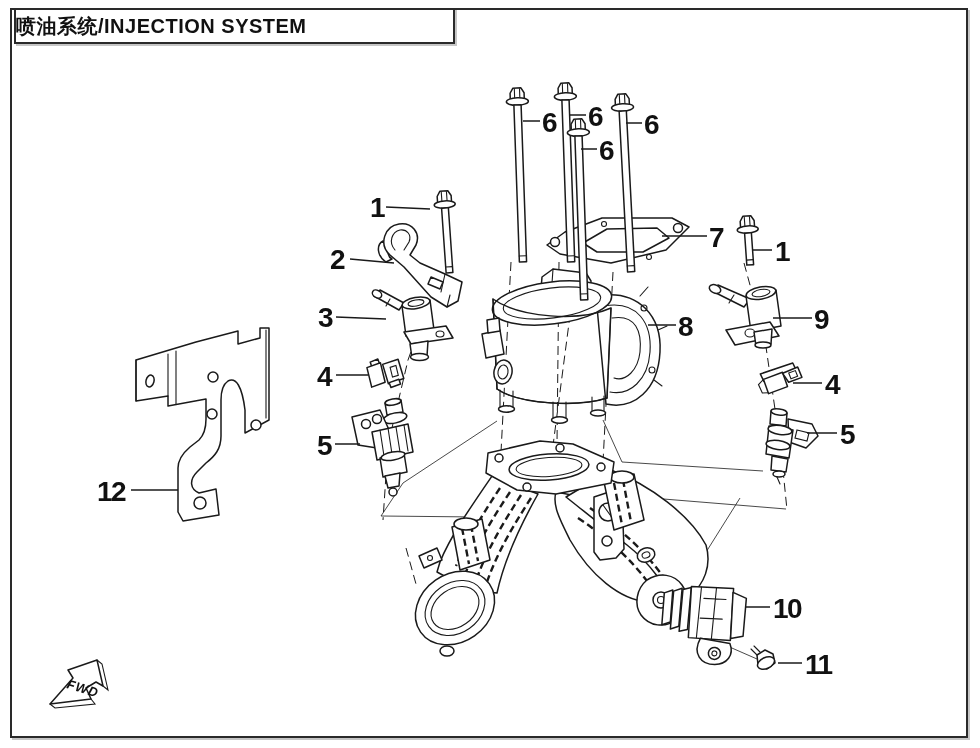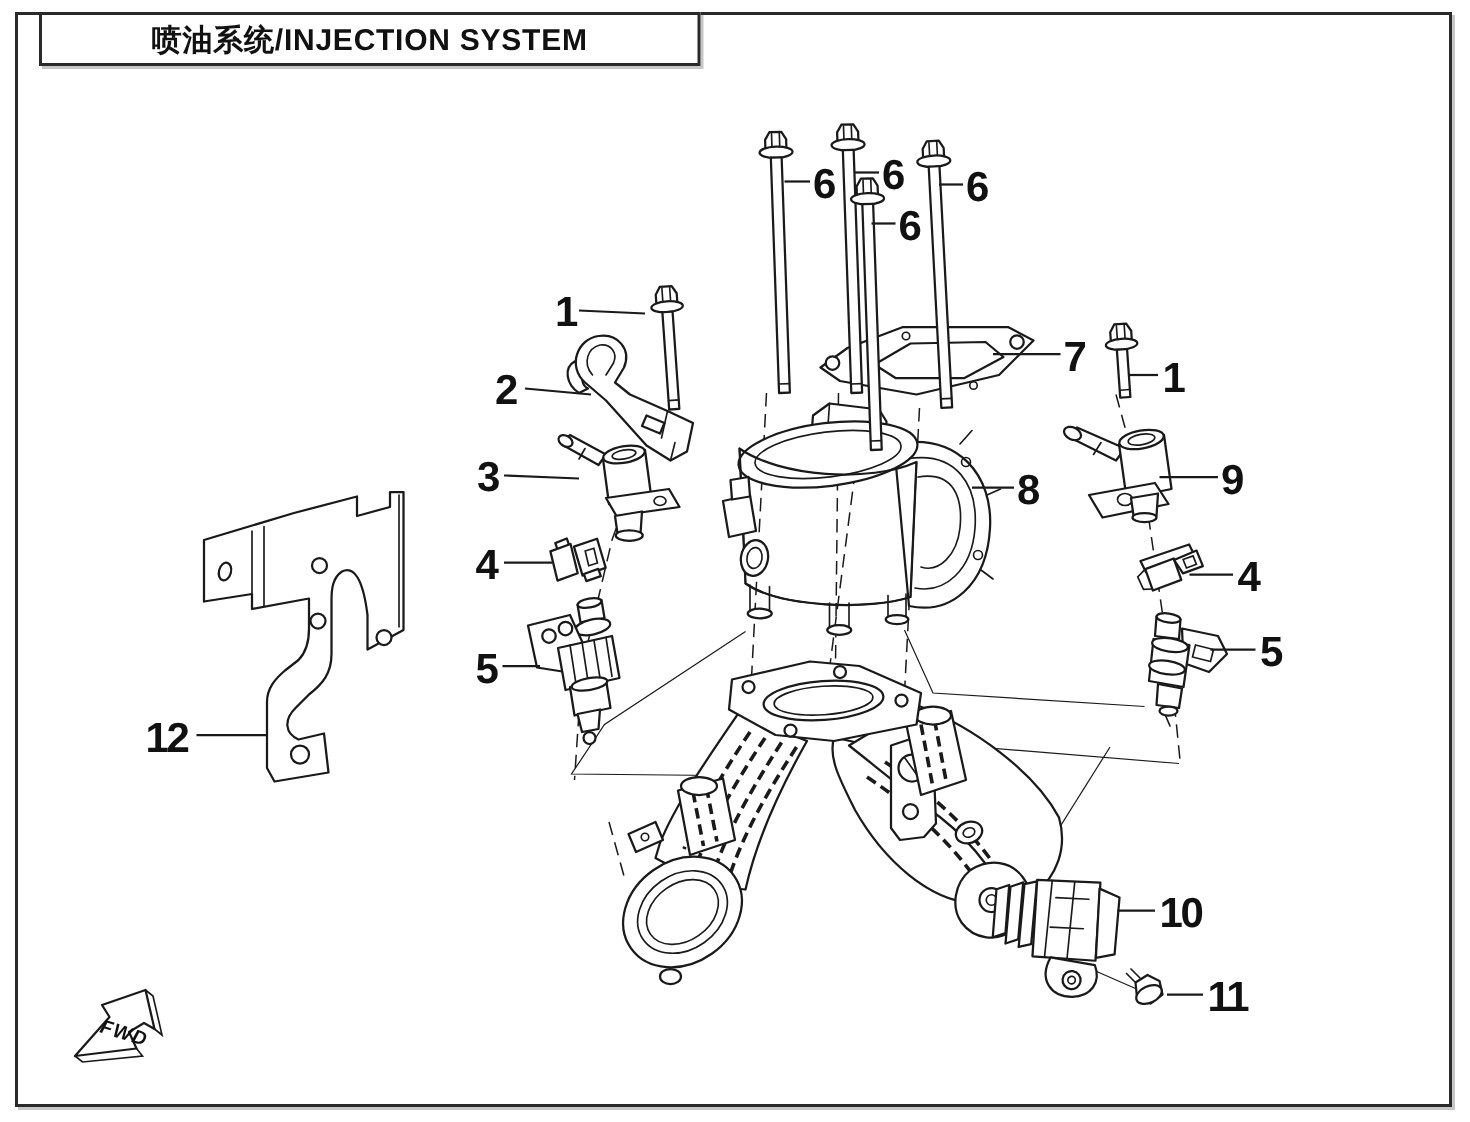--- a/index.html
+++ b/index.html
@@ -1,19 +1,19 @@
 <!DOCTYPE html>
 <html><head>
 <meta charset="utf-8">
 <style>
   html,body{margin:0;padding:0;background:#fff;width:980px;height:748px;overflow:hidden}
   .canvas{position:relative;width:980px;height:748px;background:#fff;font-family:"Liberation Sans",sans-serif}
   .frame{position:absolute;left:10px;top:8px;width:954px;height:726px;border:2px solid #2a2a2a;box-shadow:2px 2px 0 #c6c6c6}
-  .titlebox{position:absolute;left:26px;top:8px;width:437px;height:32px;border:2px solid #2a2a2a;background:#fff;
-            box-shadow:2px 2px 0 #c6c6c6;display:flex;align-items:center;justify-content:center}
+  .titlebox{position:absolute;left:14px;top:8px;width:437px;height:32px;border:2px solid #2a2a2a;background:#fff;
+            box-shadow:2px 2px 0 #c6c6c6;display:flex;align-items:center;justify-content:flex-start}
   .titlebox span{font-weight:bold;font-size:20px;color:#111;letter-spacing:0.5px;white-space:nowrap}
   svg.art{position:absolute;left:0;top:0}
   .wf{fill:#fff;stroke:#1a1a1a;stroke-width:1.5;stroke-linejoin:round}
   .ln{fill:none;stroke:#1a1a1a;stroke-width:1.1;stroke-linecap:round}
   .thin{fill:none;stroke:#1a1a1a;stroke-width:0.8}
   .dash{fill:none;stroke:#1a1a1a;stroke-width:1;stroke-dasharray:9 5}
   .rib{fill:none;stroke:#1a1a1a;stroke-width:2.4;stroke-dasharray:7 4}
   .lead{stroke:#1a1a1a;stroke-width:1.5}
   text.callout{font-family:"Liberation Sans",sans-serif;font-weight:900;font-size:28px;fill:#111;letter-spacing:-1.5px}
   text.fwd{font-family:"Liberation Sans",sans-serif;font-style:italic;font-weight:900;font-size:13px;fill:#111;letter-spacing:1px}

